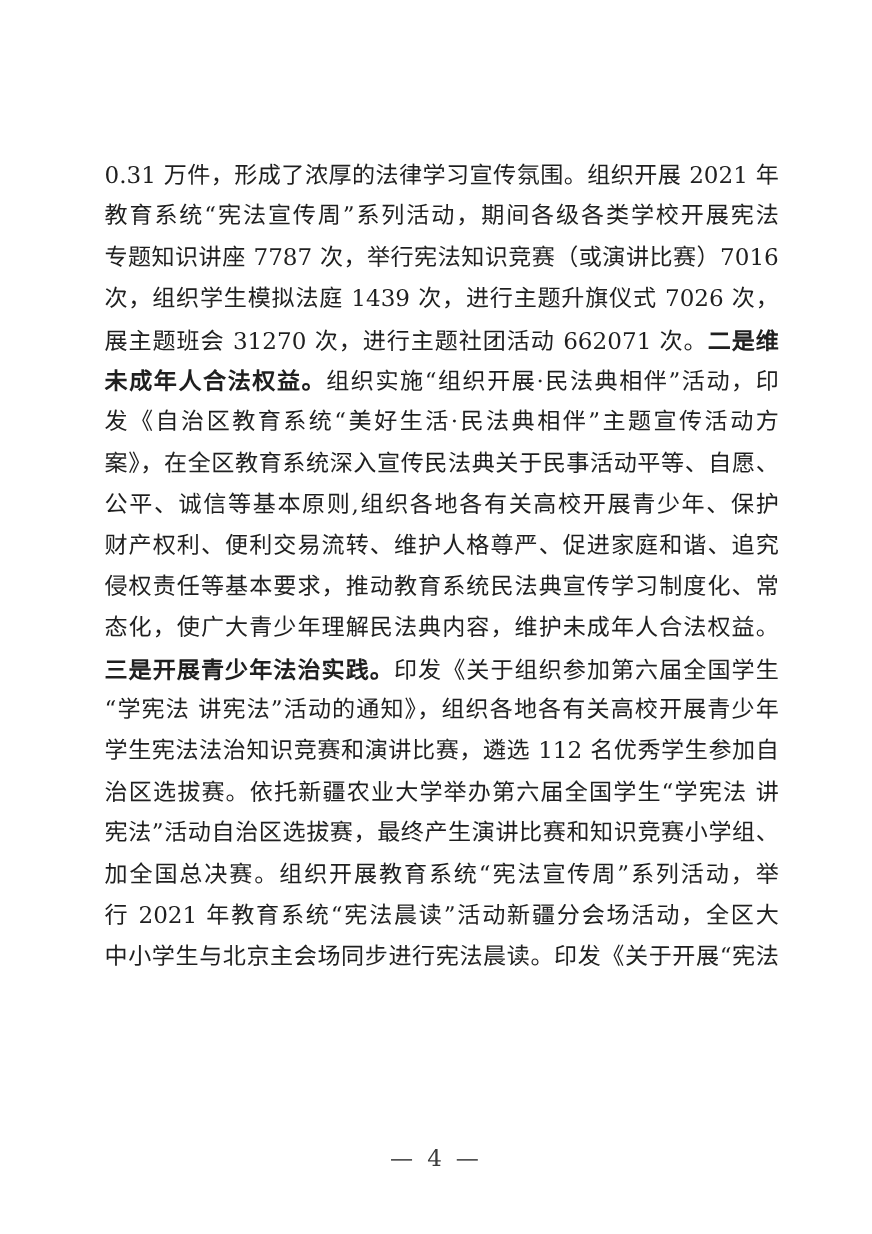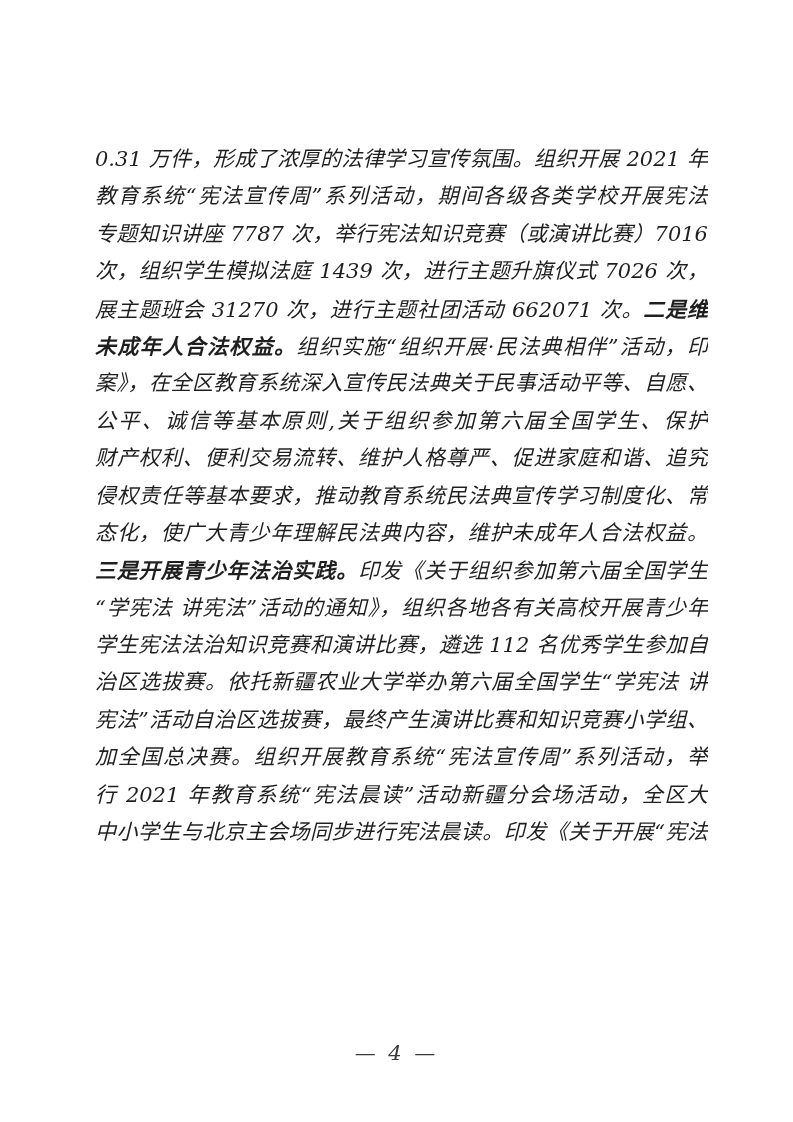--- a/index.html
+++ b/index.html
@@ -12,21 +12,20 @@
     background: #ffffff;
     font-family: "DejaVu Serif", "Liberation Serif", serif;
   }
   .page {
     position: relative;
     width: 793px;
     height: 1082px;
     background: #ffffff;
     overflow: hidden;
     color: #1f1f1f;
-    font-style: italic;
   }
   .text-block {
     position: absolute;
     left: 95px;
     top: 141px;
     width: 613px;
     font-size: 21px;
   }
   .line {
     height: 37.4px;
@@ -54,22 +53,23 @@
 <body>
 
 <div class="page">
   <div class="text-block">
       <div class="line"><span class="seg">0.31 万件，形成了浓厚的法律学习宣传氛围。组织开展 2021 年</span></div>
       <div class="line"><span class="seg">教育系统“宪法宣传周”系列活动，期间各级各类学校开展宪法</span></div>
       <div class="line"><span class="seg">专题知识讲座 7787 次，举行宪法知识竞赛（或演讲比赛）7016</span></div>
       <div class="line"><span class="seg">次，组织学生模拟法庭 1439 次，进行主题升旗仪式 7026 次，开</span></div>
       <div class="line"><span class="seg">展主题班会 31270 次，进行主题社团活动 662071 次。</span><span class="seg bold">二是维护</span></div>
       <div class="line"><span class="seg bold">未成年人合法权益。</span><span class="seg">组织实施“组织开展·民法典相伴”活动，印</span></div>
+      <div class="line"><span class="seg">发《自治区教育系统“美好生活·民法典相伴”主题宣传活动方</span></div>
       <div class="line"><span class="seg">案》，在全区教育系统深入宣传民法典关于民事活动平等、自愿、</span></div>
-      <div class="line"><span class="seg">公平、诚信等基本原则,关于组织参加第六届全国学生、保护</span></div>
+      <div class="line"><span class="seg">公平、诚信等基本原则,组织各地各有关高校开展青少年、保护</span></div>
       <div class="line"><span class="seg">财产权利、便利交易流转、维护人格尊严、促进家庭和谐、追究</span></div>
       <div class="line"><span class="seg">侵权责任等基本要求，推动教育系统民法典宣传学习制度化、常</span></div>
       <div class="line"><span class="seg">态化，使广大青少年理解民法典内容，维护未成年人合法权益。</span></div>
       <div class="line"><span class="seg bold">三是开展青少年法治实践。</span><span class="seg">印发《关于组织参加第六届全国学生</span></div>
       <div class="line"><span class="seg">“学宪法 讲宪法”活动的通知》，组织各地各有关高校开展青少年</span></div>
       <div class="line"><span class="seg">学生宪法法治知识竞赛和演讲比赛，遴选 112 名优秀学生参加自</span></div>
       <div class="line"><span class="seg">治区选拔赛。依托新疆农业大学举办第六届全国学生“学宪法 讲</span></div>
       <div class="line"><span class="seg">宪法”活动自治区选拔赛，最终产生演讲比赛和知识竞赛小学组、</span></div>
       <div class="line"><span class="seg">加全国总决赛。组织开展教育系统“宪法宣传周”系列活动，举</span></div>
       <div class="line"><span class="seg">行 2021 年教育系统“宪法晨读”活动新疆分会场活动，全区大</span></div>

